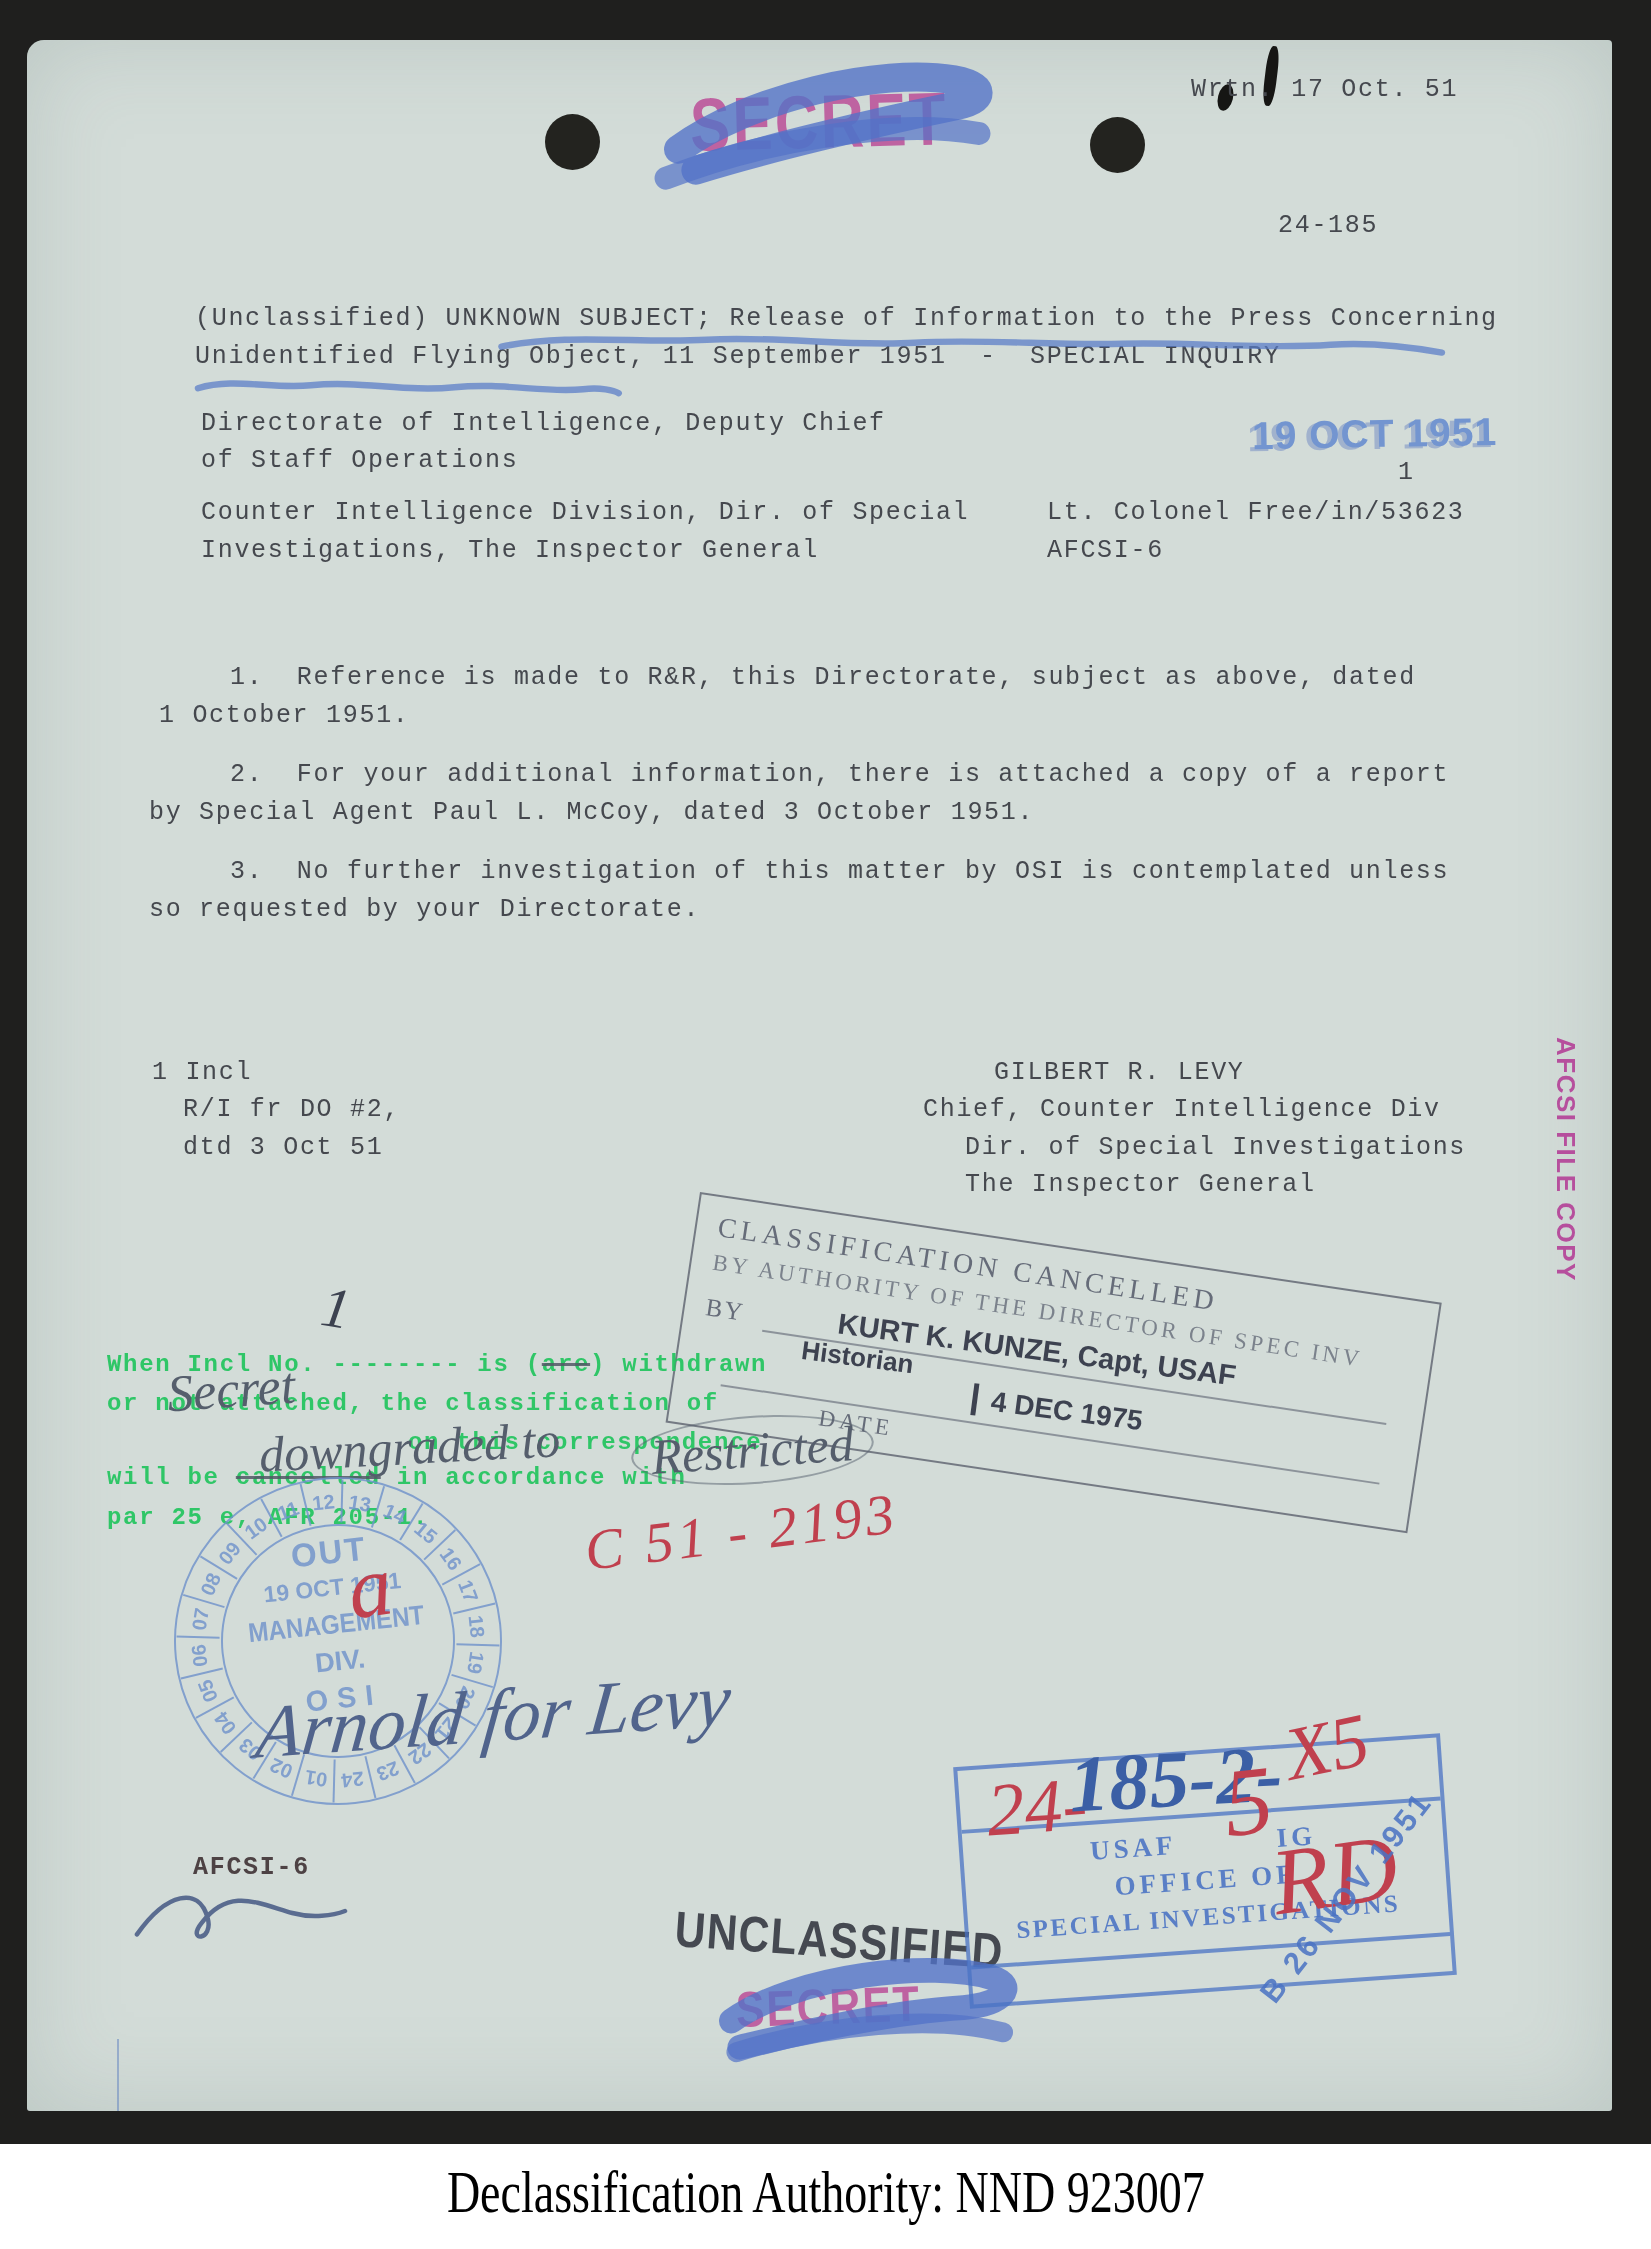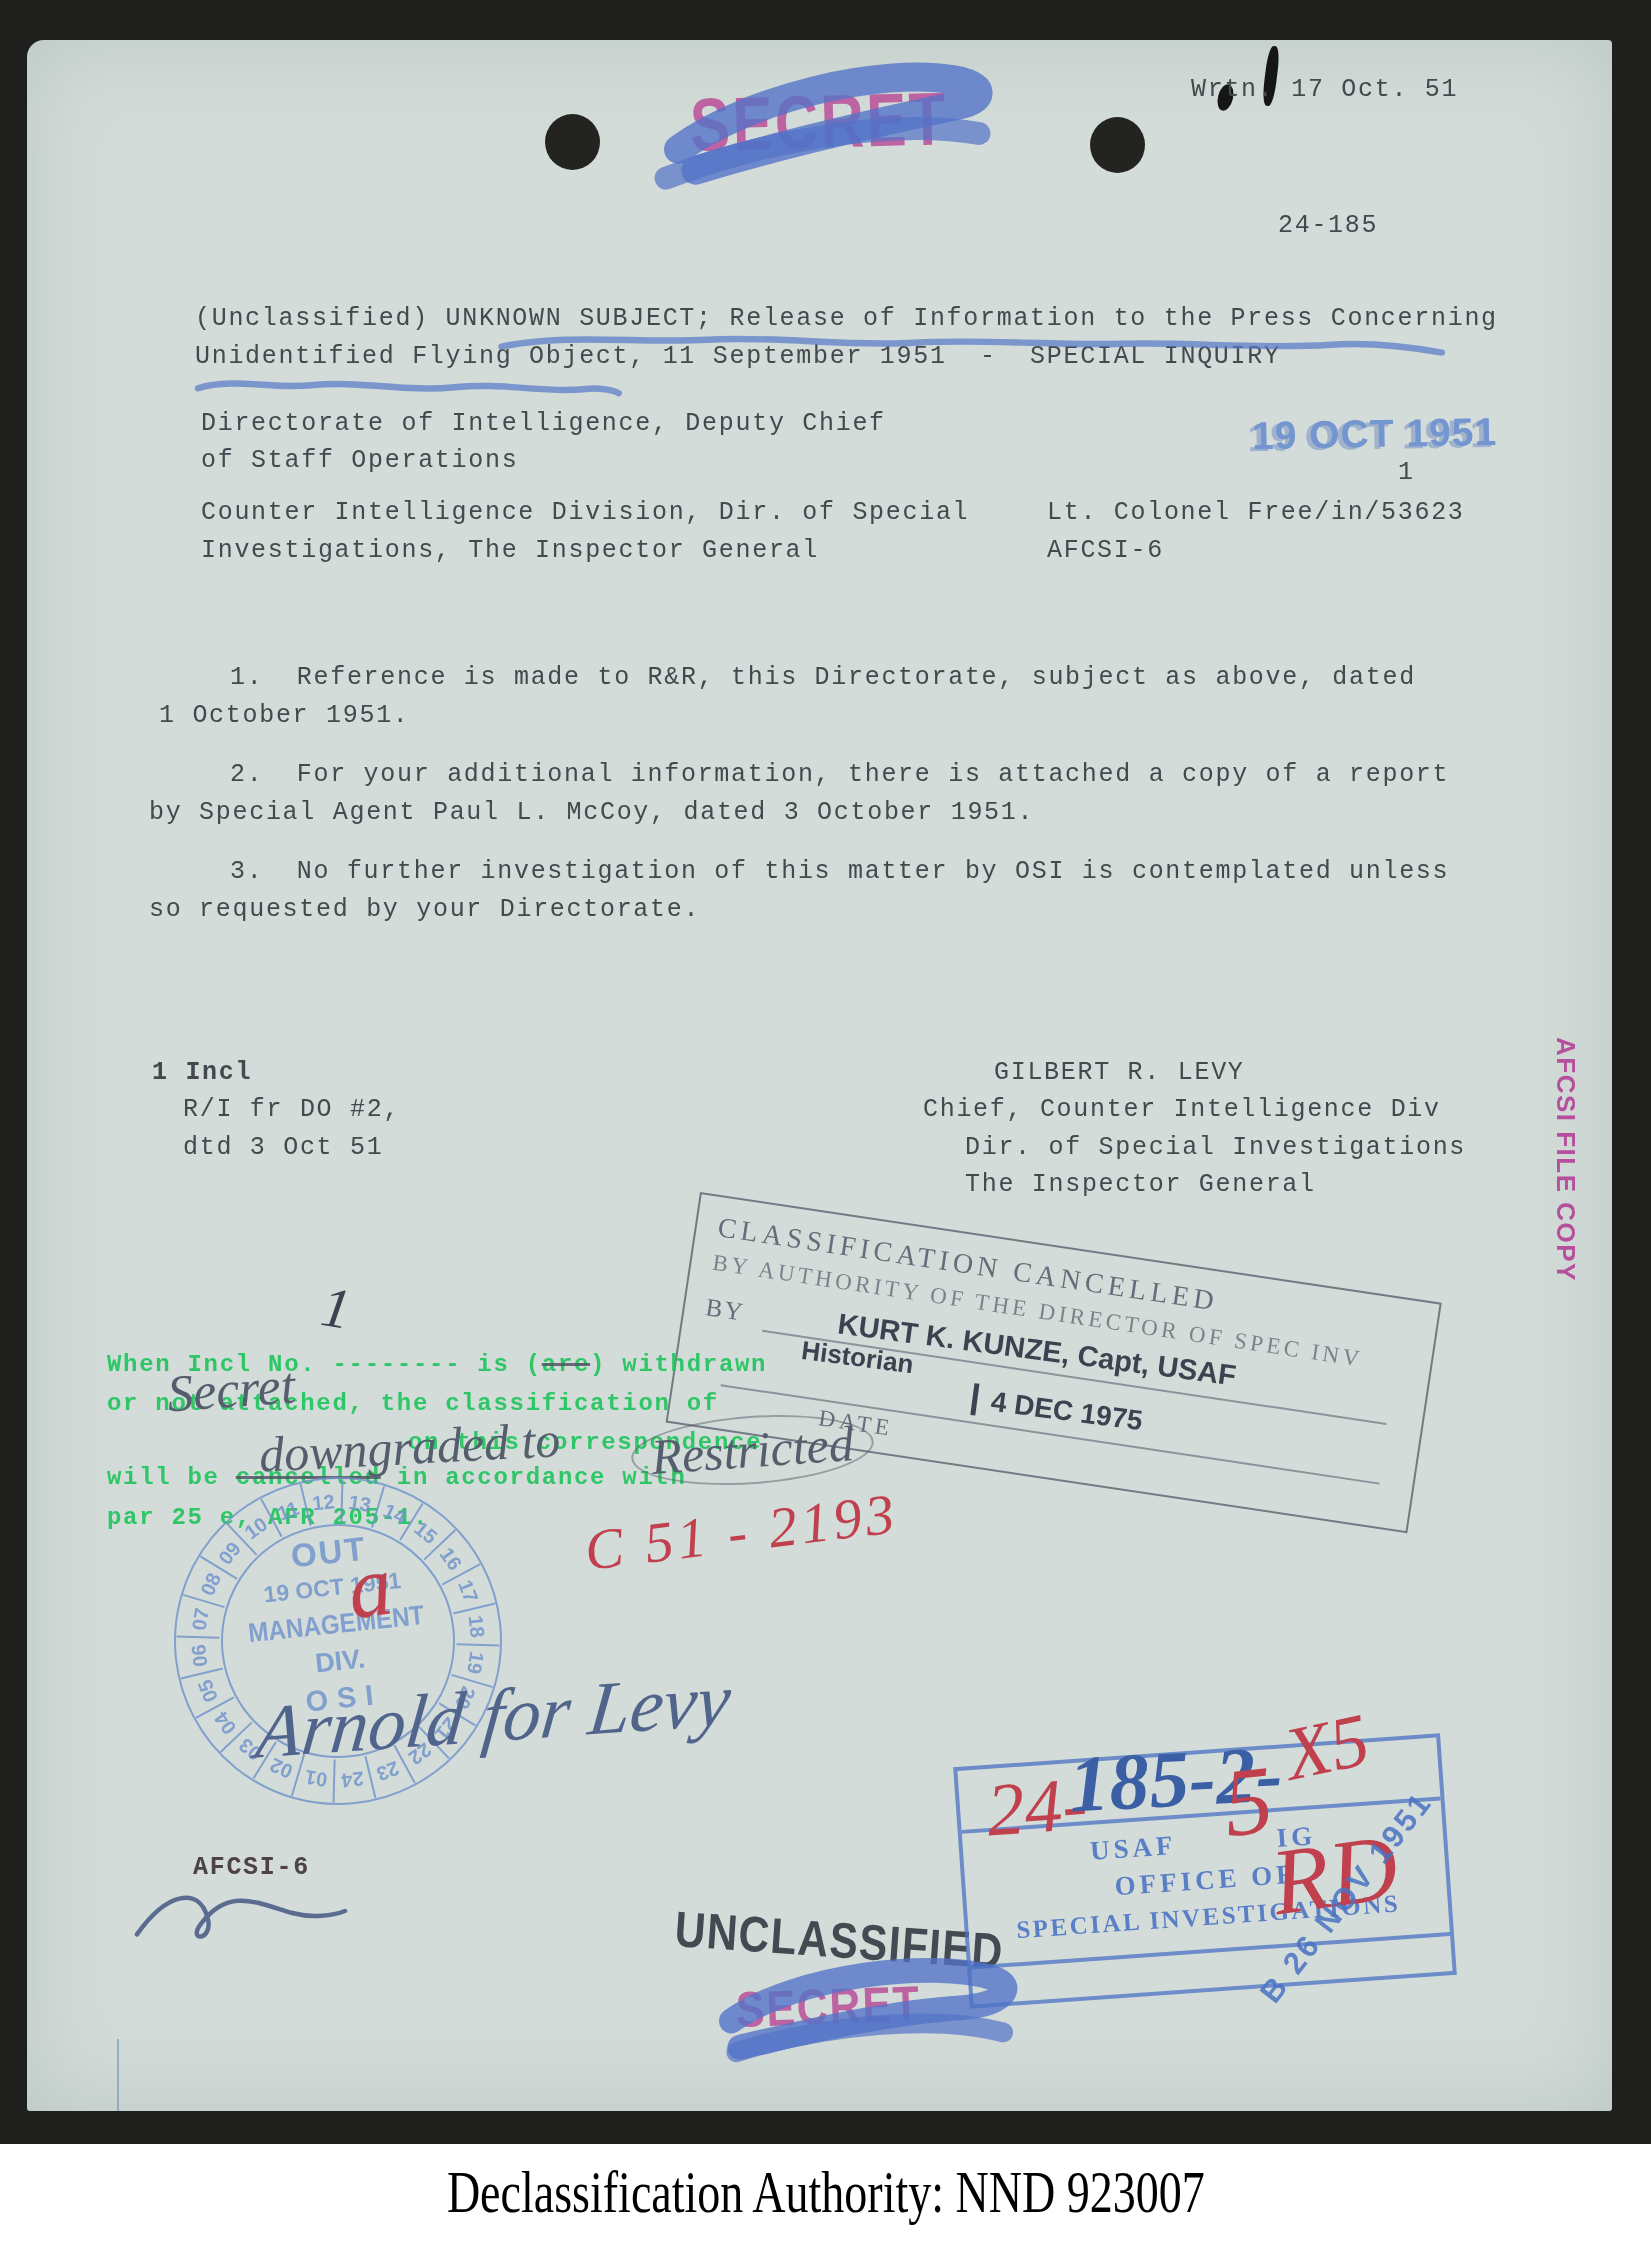--- a/index.html
+++ b/index.html
@@ -92,21 +92,21 @@
 <div class="abs tw" style="left:1047px;top:498px;">Lt. Colonel Free/in/53623</div>
 <div class="abs tw" style="left:1047px;top:536px;">AFCSI-6</div>
 
 <div class="abs tw" style="left:230px;top:663px;">1.  Reference is made to R&amp;R, this Directorate, subject as above, dated</div>
 <div class="abs tw" style="left:159px;top:701px;">1 October 1951.</div>
 <div class="abs tw" style="left:230px;top:760px;">2.  For your additional information, there is attached a copy of a report</div>
 <div class="abs tw" style="left:149px;top:798px;">by Special Agent Paul L. McCoy, dated 3 October 1951.</div>
 <div class="abs tw" style="left:230px;top:857px;">3.  No further investigation of this matter by OSI is contemplated unless</div>
 <div class="abs tw" style="left:149px;top:895px;">so requested by your Directorate.</div>
 
-<div class="abs tw" style="left:152px;top:1058px;font-weight:bold;">1 Incl</div>
+<div class="abs tw" style="left:152px;top:1058px;">1 Incl</div>
 <div class="abs tw" style="left:183px;top:1095px;">R/I fr DO #2,</div>
 <div class="abs tw" style="left:183px;top:1133px;">dtd 3 Oct 51</div>
 <div class="abs tw" style="left:965px;top:1058px;margin-left:29px;">GILBERT R. LEVY</div>
 <div class="abs tw" style="left:923px;top:1095px;">Chief, Counter Intelligence Div</div>
 <div class="abs tw" style="left:965px;top:1133px;">Dir. of Special Investigations</div>
 <div class="abs tw" style="left:965px;top:1170px;">The Inspector General</div>
 
 <div class="cancel-box">
   <div class="l1">CLASSIFICATION CANCELLED</div>
   <div class="l2">BY AUTHORITY OF THE DIRECTOR OF SPEC INV</div>

